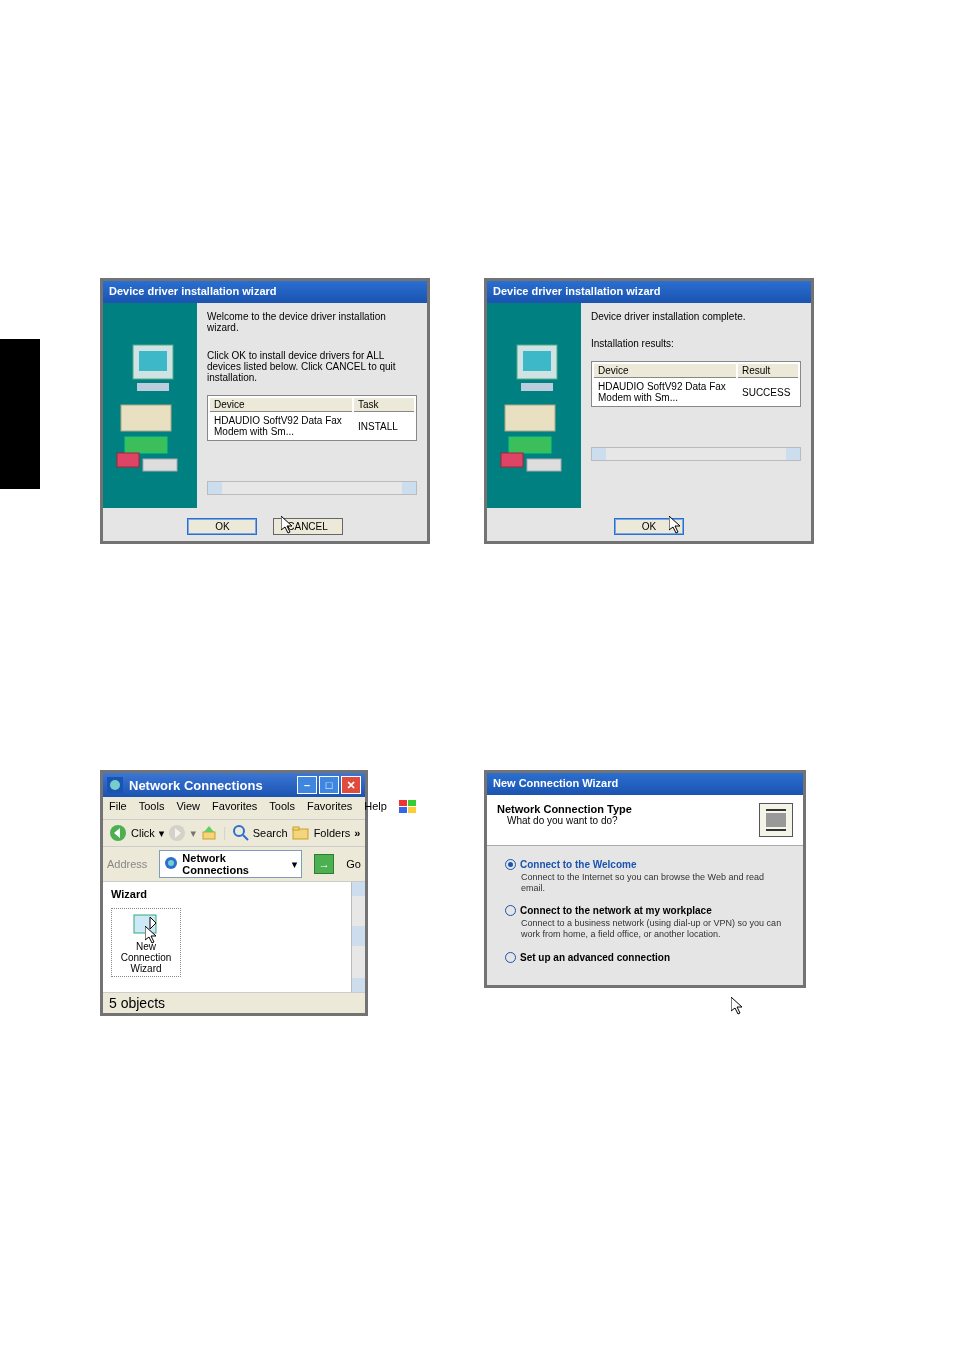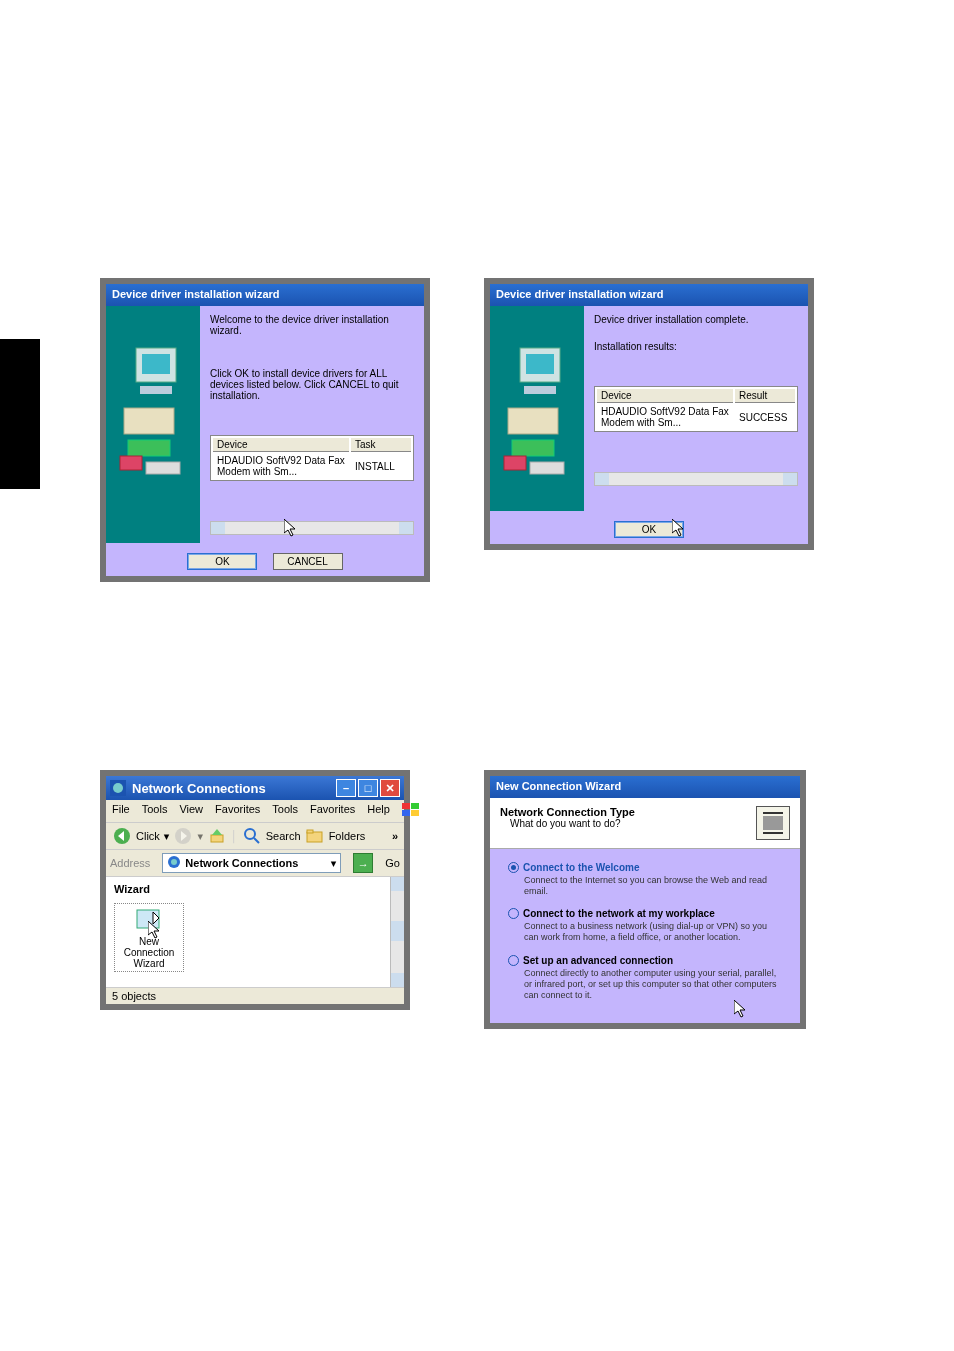--- a/index.html
+++ b/index.html
@@ -1,51 +1,51 @@
 <!DOCTYPE html>
 <html><head>
 <meta charset="utf-8">
 <style>
   * { box-sizing: border-box; margin: 0; padding: 0; }
   body { width: 954px; height: 1351px; background: #fff; font-family: Tahoma, Arial, sans-serif; font-size: 11px; position: relative; }
   .black-tab { position: absolute; left: 0; top: 339px; width: 40px; height: 150px; background: #000; }
 
   
-  .xp-dialog { position: absolute; border: 6px solid #737373; background: #c4b5fd; }
+  .xp-dialog { position: absolute; border: 3px solid #737373; background: #e5e5e5; }
   .xp-titlebar { height: 22px; background: linear-gradient(#2a6fd1, #1b53b0); color: #fff; font-weight: bold; font-size: 11px; padding: 4px 6px; }
   .driver .body { display: flex; }
   .driver .side { width: 94px; background: #008080; min-height: 205px; position: relative; }
   .side svg { position:absolute; }
   .driver .content { flex: 1; padding: 8px 10px; font-size: 10px; color: #000; }
-  .driver-table { width: 100%; border: 1px solid #888; margin-top: 34px; background: #fff; }
+  .driver-table { width: 100%; border: 1px solid #888; margin-top: 12px; background: #fff; }
   .driver-table th { border-bottom: 1px solid #888; text-align: left; font-weight: normal; padding: 1px 4px; background: #ece9d8; font-size:10px; }
   .driver-table td { padding: 1px 4px; font-size:10px; }
   .scrollstub { height: 14px; background: #e7e7e7; border: 1px solid #bbb; margin-top: 40px; position: relative; }
   .scrollstub .l, .scrollstub .r { position:absolute; top:0; bottom:0; width:14px; background:#cde; }
   .scrollstub .l{left:0} .scrollstub .r{right:0}
   .btnrow { text-align: center; padding: 10px 0 6px; }
   .xp-btn { display:inline-block; min-width:70px; padding:2px 10px; border:1px solid #666; background:#ece9d8; font-size:10px; margin:0 6px; cursor:pointer; text-align:center; }
   .xp-btn.default { border:1px solid #2a6fd1; box-shadow:0 0 0 1px #7aa7e6 inset; }
 
   
-  #netconn { width: 310px; }
+  #netconn { width: 268px; }
   #netconn .menubar { background:#ece9d8; padding:3px 6px; font-size:11px; display:flex; gap:12px; border-bottom:1px solid #ccc; }
   #netconn .menubar .logo { margin-left:auto; }
   #netconn .toolbar { background:#ece9d8; padding:3px 6px; display:flex; align-items:center; gap:4px; border-bottom:1px solid #ccc; font-size:11px; }
   .tb-icon { width:20px; height:20px; display:inline-flex; align-items:center; justify-content:center; }
   .chevrons { margin-left:auto; font-weight:bold; }
   #netconn .addrbar { background:#ece9d8; padding:3px 4px; display:flex; align-items:center; gap:12px; border-bottom:1px solid #ccc; font-size:11px; }
   .addr-input { flex:1; display:flex; align-items:center; gap:4px; background:#fff; border:1px solid #7f9db9; padding:1px 4px; }
   .go-btn { width:20px; height:20px; background:#4caf50; color:#fff; display:flex; align-items:center; justify-content:center; border:1px solid #2e7d32; }
   #netconn .pane { background:#fff; height:110px; padding:6px 8px; position:relative; }
   .cat { color:#000; font-weight:bold; font-size:11px; }
   .nc-item { margin-top:8px; text-align:center; width:70px; font-size:10px; border:1px dotted #888; padding:2px; }
   .vscroll { position:absolute; right:0; top:0; bottom:0; width:14px; background:#e7e7e7; border-left:1px solid #bbb; }
   .vscroll .a{height:14px; background:#cde;} .vscroll .thumb{height:20px;background:#cde;margin-top:30px;}
-  #netconn .status { background:#ece9d8; border-top:1px solid #ccc; padding:2px 6px; font-size:11px; }
+  #netconn .status { background:#ece9d8; border-top:1px solid #ccc; padding:2px 6px; font-size:14px; }
   .win-titlebar { height:24px; background:linear-gradient(#3b77d6,#1b53b0); display:flex; align-items:center; padding:0 4px; color:#fff; font-weight:bold; font-size:13px; }
   .win-title-icon{width:16px;height:16px;margin-right:6px;}
   .win-ctrls{margin-left:auto; display:flex; gap:2px;}
   .win-ctrl{width:20px;height:18px;border:1px solid #fff;display:flex;align-items:center;justify-content:center;font-size:11px;}
   .wc-min{background:#3e86e0;} .wc-max{background:#3e86e0;} .wc-close{background:#e04b3e;}
 
   
   #wizard2 { width:322px; }
   #wizard2 .hdr { background:#fff; padding:8px 10px; border-bottom:1px solid #aaa; display:flex; }
   #wizard2 .hdr .t { font-weight:bold; font-size:11px; }
@@ -75,21 +75,21 @@
         <rect x="36" y="48" width="28" height="20" fill="#3cb8c9"></rect>
         <rect x="34" y="80" width="32" height="8" fill="#bcd"></rect>
         <rect x="18" y="102" width="50" height="26" fill="#e8e0c0" stroke="#aa8"></rect>
         <rect x="22" y="134" width="42" height="16" fill="#3cbf5a" stroke="#1c7"></rect>
         <rect x="14" y="150" width="22" height="14" fill="#d46" stroke="#a23"></rect>
         <rect x="40" y="156" width="34" height="12" fill="#ddd" stroke="#aaa"></rect>
       </svg>
     </div>
     <div class="content">
       <div>Welcome to the device driver installation wizard.</div>
-      <div style="margin-top:32px">Click OK to install device drivers for ALL devices listed below. Click CANCEL to quit installation.</div>
+      <div style="margin-top:17px">Click OK to install device drivers for ALL devices listed below. Click CANCEL to quit installation.</div>
       <table class="driver-table">
         <tbody>
             <tr>
               <th>Device</th>
               <th style="width:60px">Task</th>
             </tr>
         <tr>
               <td>HDAUDIO SoftV92 Data Fax Modem with Sm...</td>
               <td>INSTALL</td>
             </tr>
@@ -273,19 +273,18 @@
     <div class="opt">
       <span class="r sel"></span><span class="lbl sel-lbl">Connect to the Welcome</span>
       <div class="d">Connect to the Internet so you can browse the Web and read email.</div>
     </div>
     <div class="opt">
       <span class="r"></span><span class="lbl">Connect to the network at my workplace</span>
       <div class="d">Connect to a business network (using dial-up or VPN) so you can work from home, a field office, or another location.</div>
     </div>
     <div class="opt">
       <span class="r"></span><span class="lbl">Set up an advanced connection</span>
-      <div class="d">Connect directly to another computer using your serial, parallel, or infrared port, or set up this computer so that other computers can connect to it.</div>
     </div>
   </div>
   <svg class="cursor" style="left:244px; top:224px">
       <polygon points="0,0 0,14 4,11 7,17 9,16 6,10 11,10" fill="#fff" stroke="#000"></polygon>
     </svg>
 </div>
 
 </body></html>

